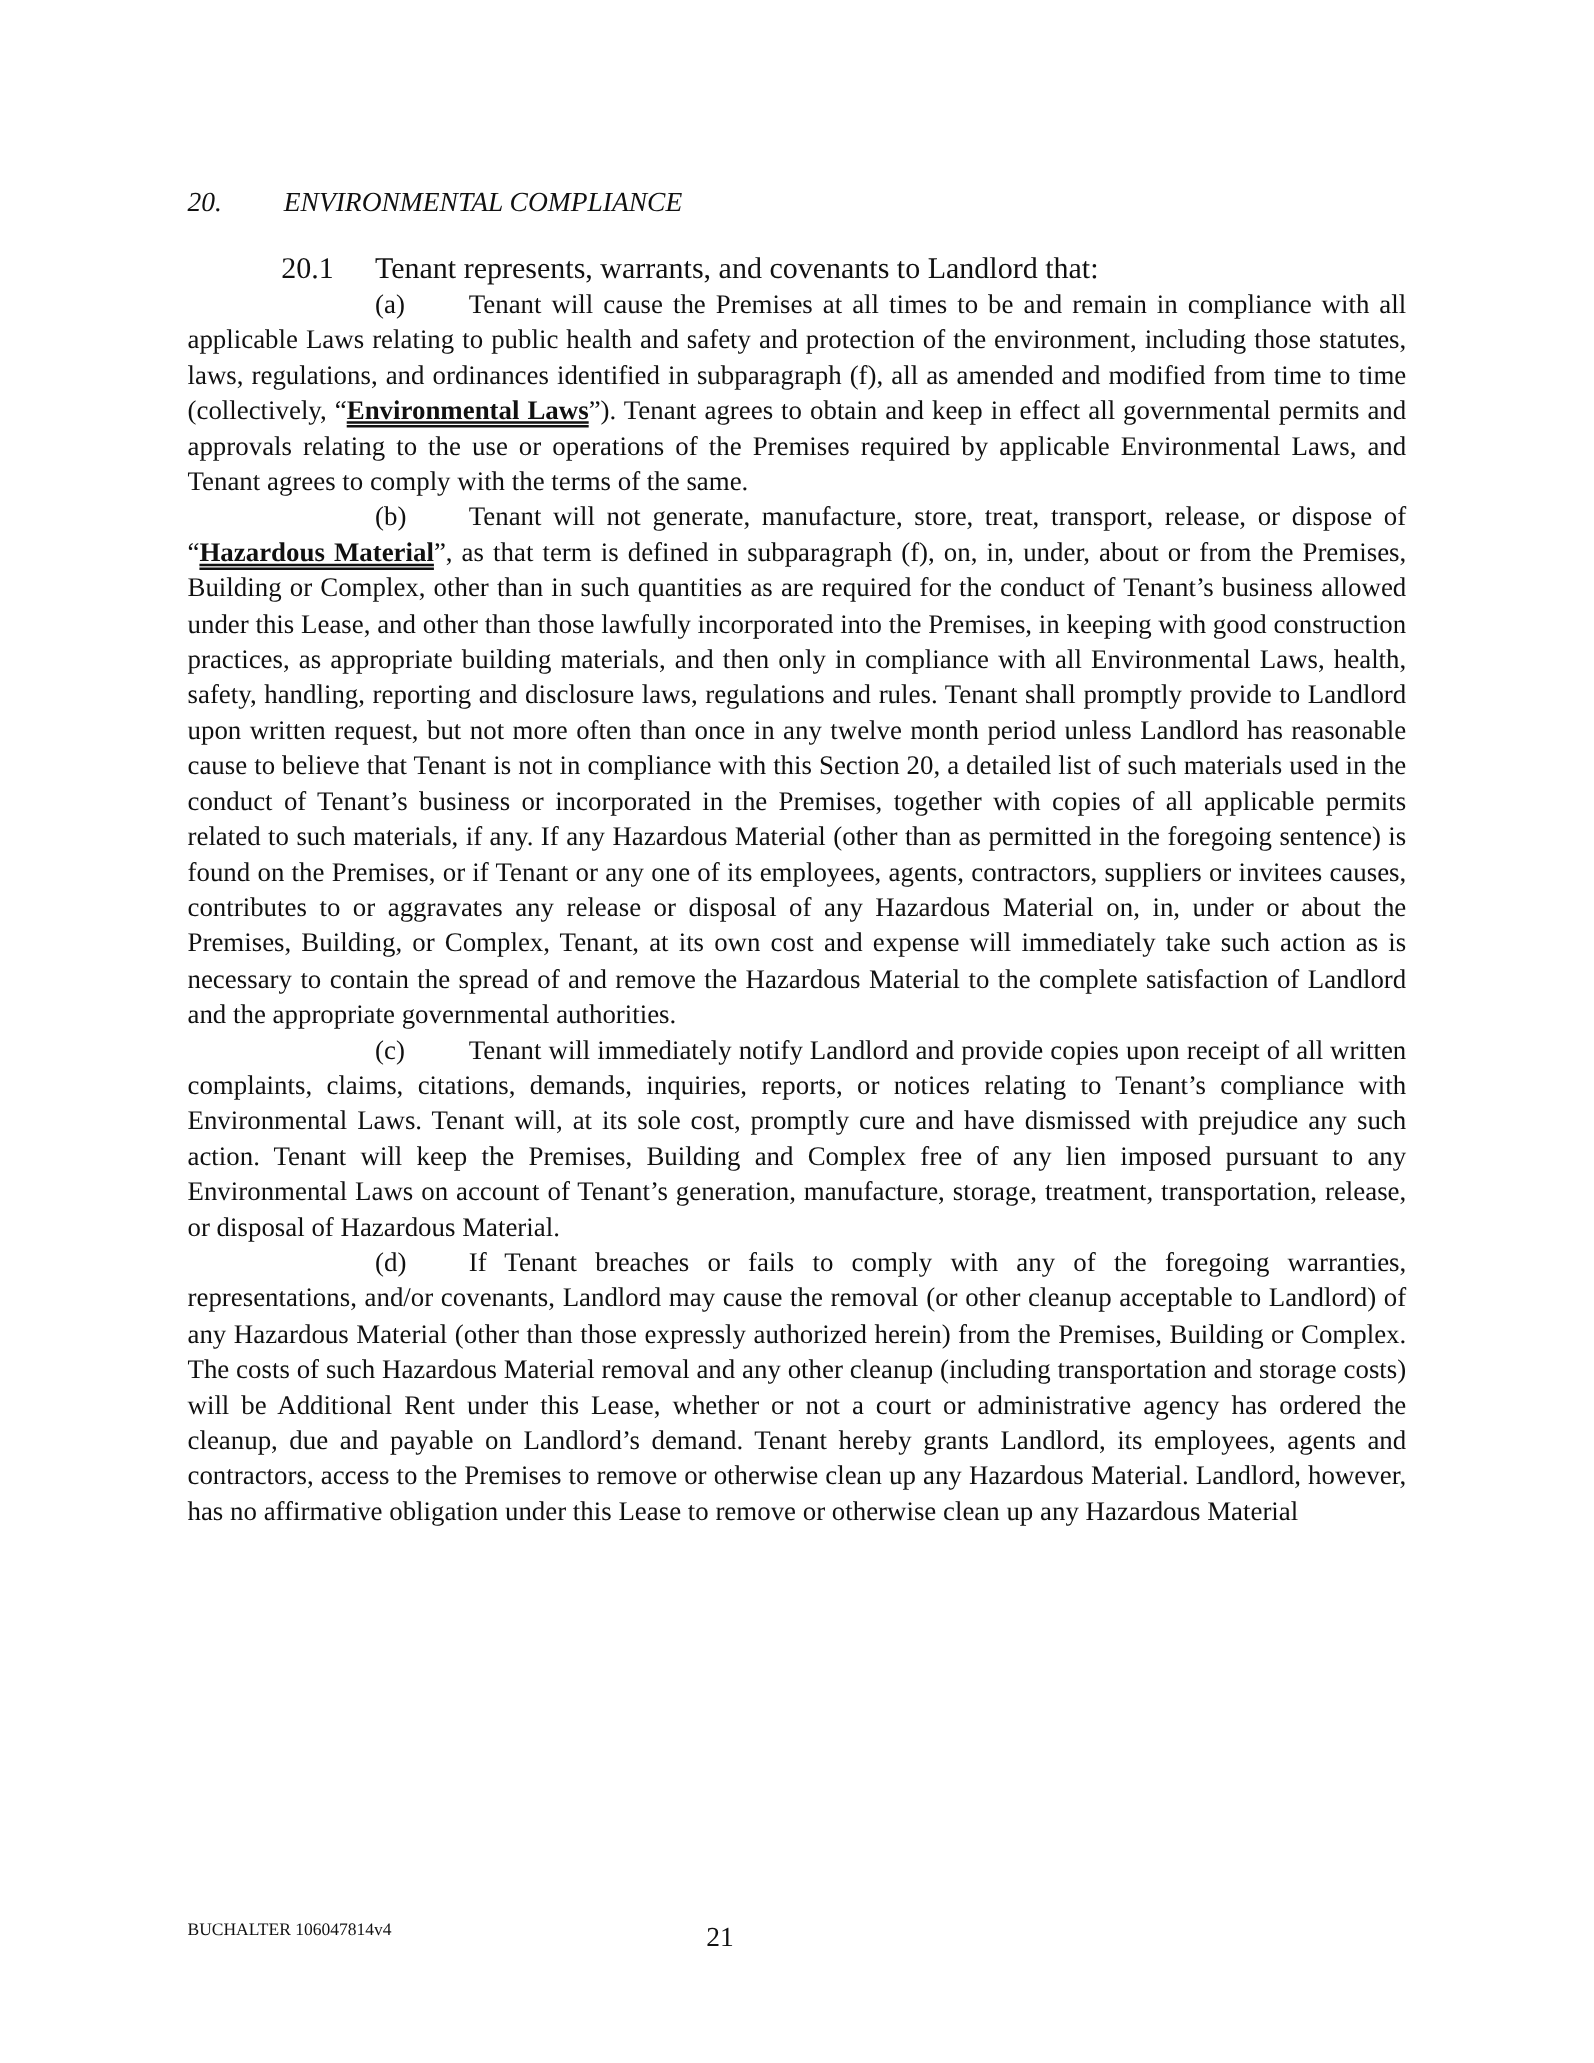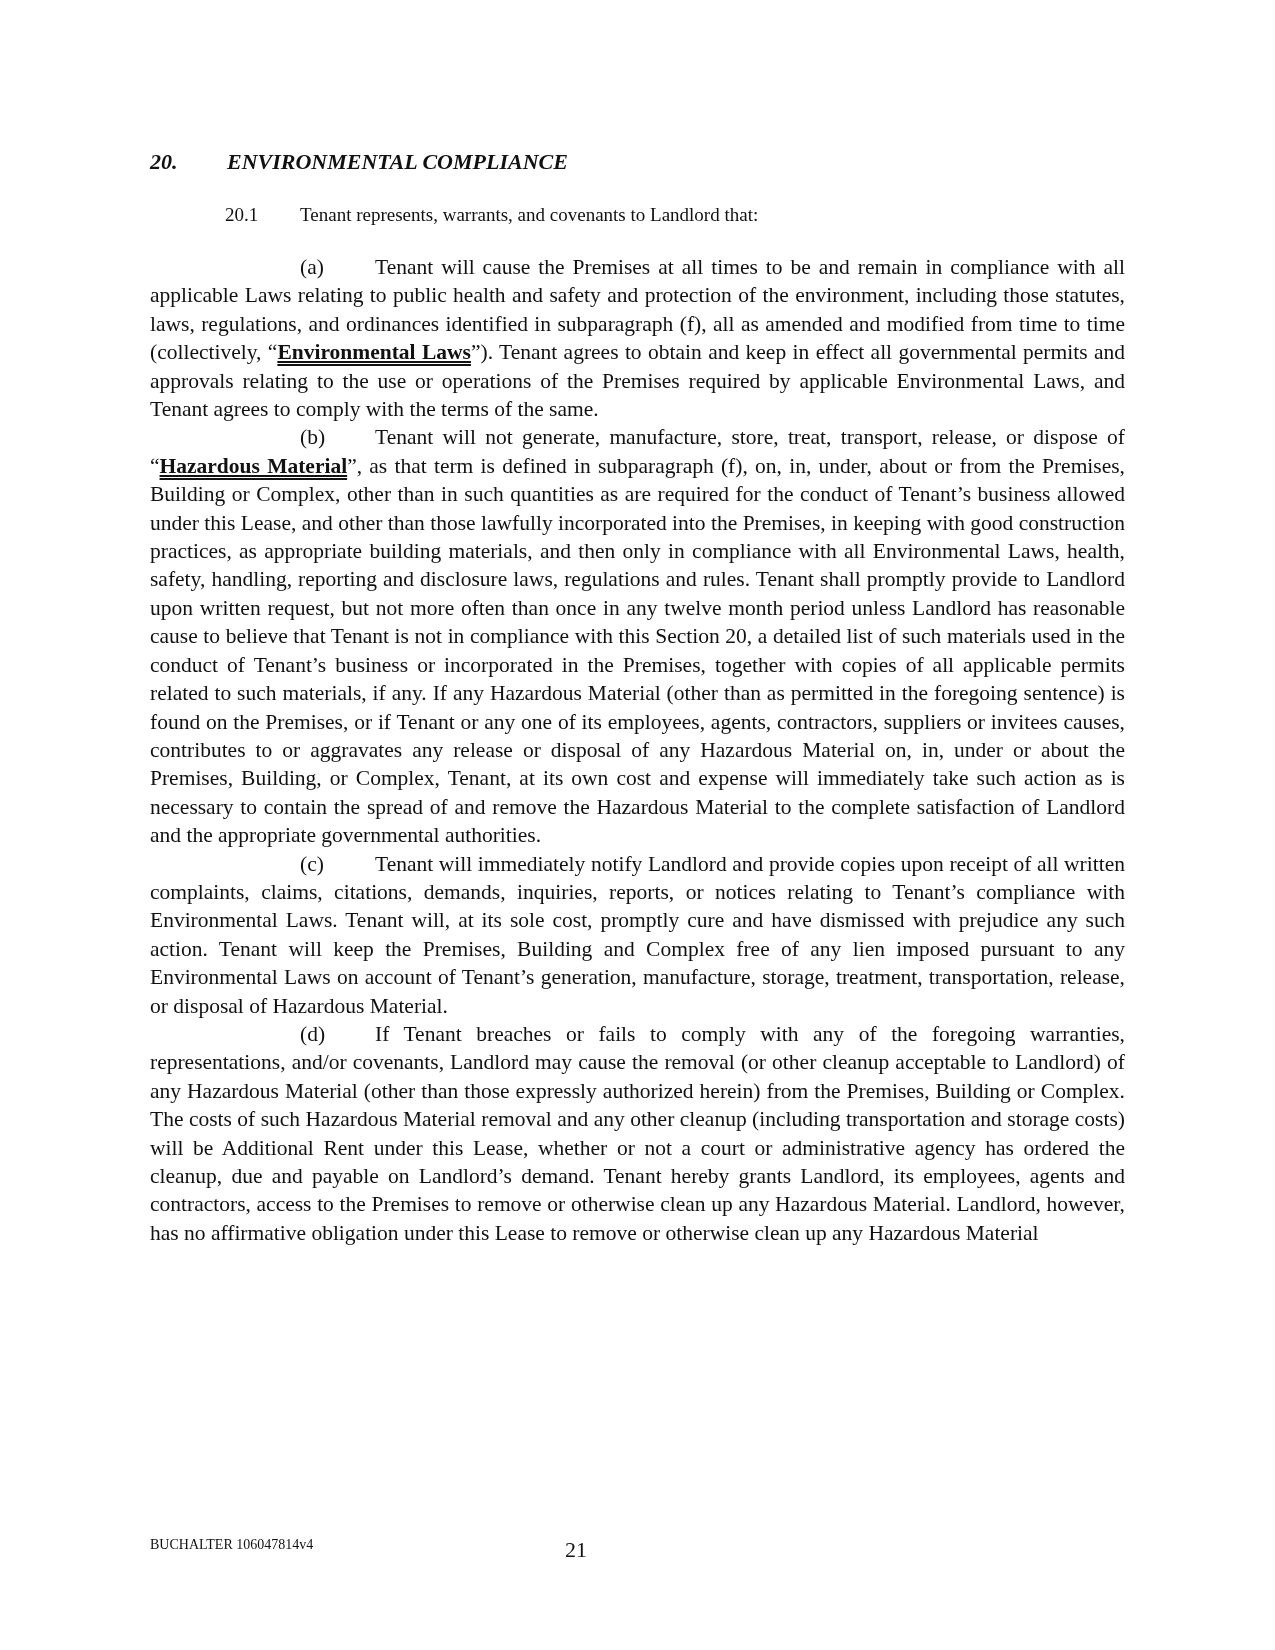--- a/index.html
+++ b/index.html
@@ -11,33 +11,33 @@
       font-family: "Liberation Serif", "DejaVu Serif", serif;
       color: #111111;
     }
     .page {
       position: absolute;
       left: 150px;
       top: 148px;
       width: 975px;
     }
     .heading {
-      font-weight: bold;
+      font-weight: normal;
       font-style: italic;
       font-size: 22px;
       line-height: 28px;
       margin: 0;
       position: relative;
       height: 28px;
     }
     .heading .num { position: absolute; left: 0; top: 0; }
     .heading .title { position: absolute; left: 77px; top: 0; }
 
     .sub {
-      font-size: 19px;
+      font-size: 24px;
       line-height: 28.4px;
       margin-top: 25px;
       position: relative;
       height: 28px;
     }
     .sub .num { position: absolute; left: 75px; top: 0; }
     .sub .text { position: absolute; left: 150px; top: 0; white-space: nowrap; }
 
     .para {
       font-size: 21.5px;
@@ -46,21 +46,21 @@
       margin: 0;
       text-indent: 150px;
       position: relative;
     }
     .para .label {
       display: inline-block;
       width: 75px;
       text-indent: 0;
     }
     .para + .para { }
-    .para.first { margin-top: 24px; }
+    .para.first { }
     .term {
       font-weight: bold;
       text-decoration: underline double;
       text-underline-offset: 2px;
     }
     .page-number {
       position: absolute;
       left: 0;
       width: 1142px;
       top: 1537px;

